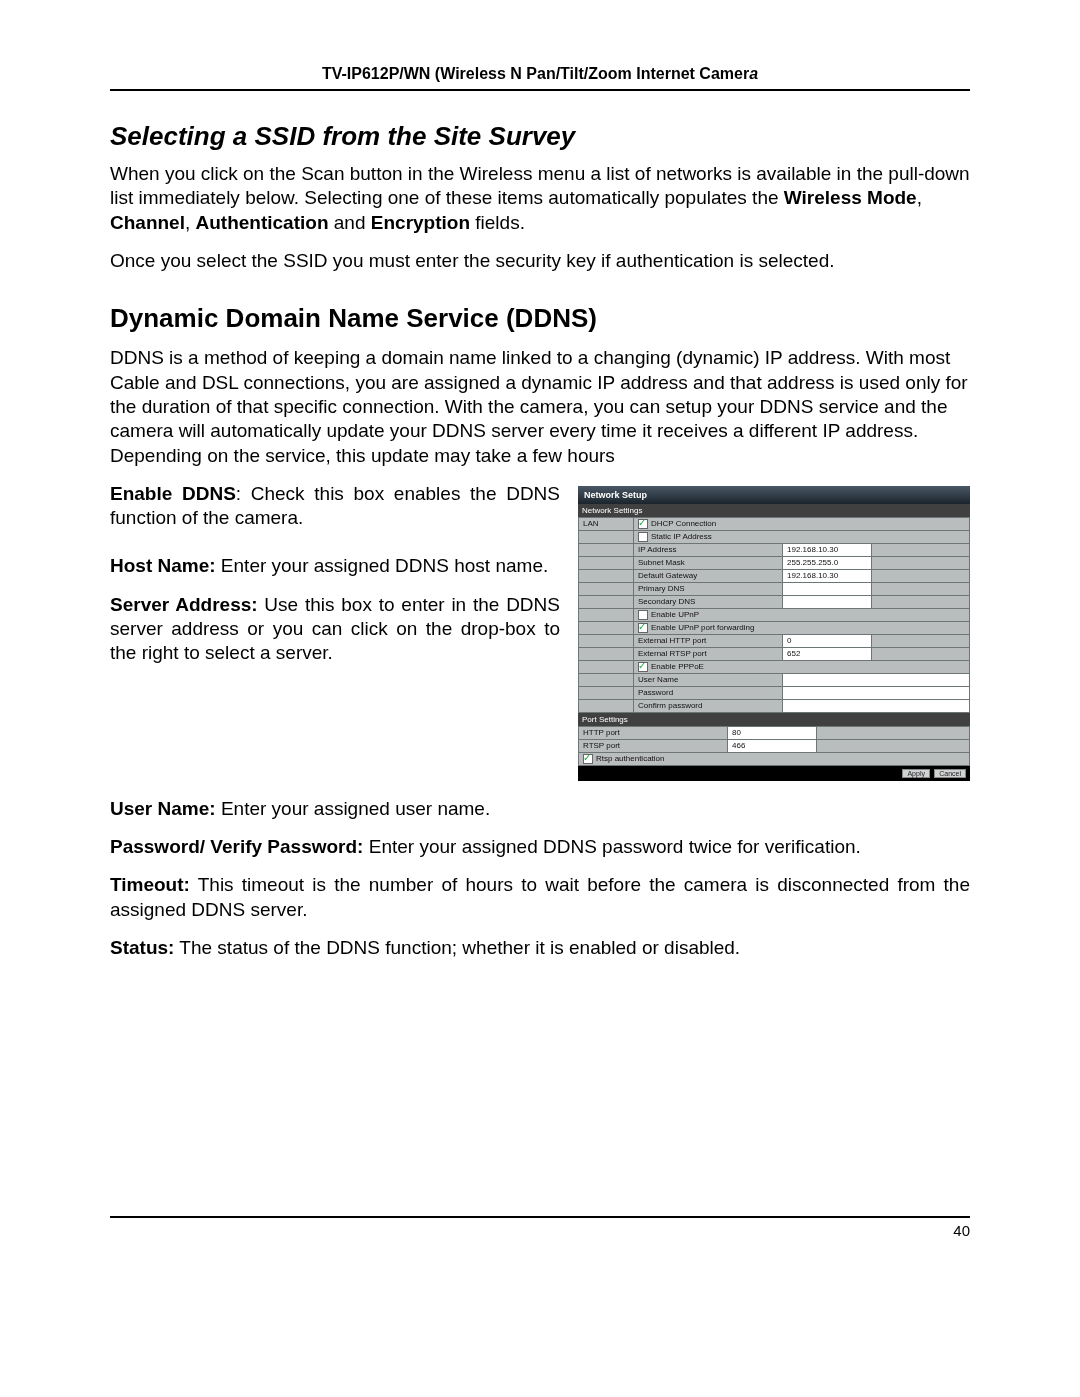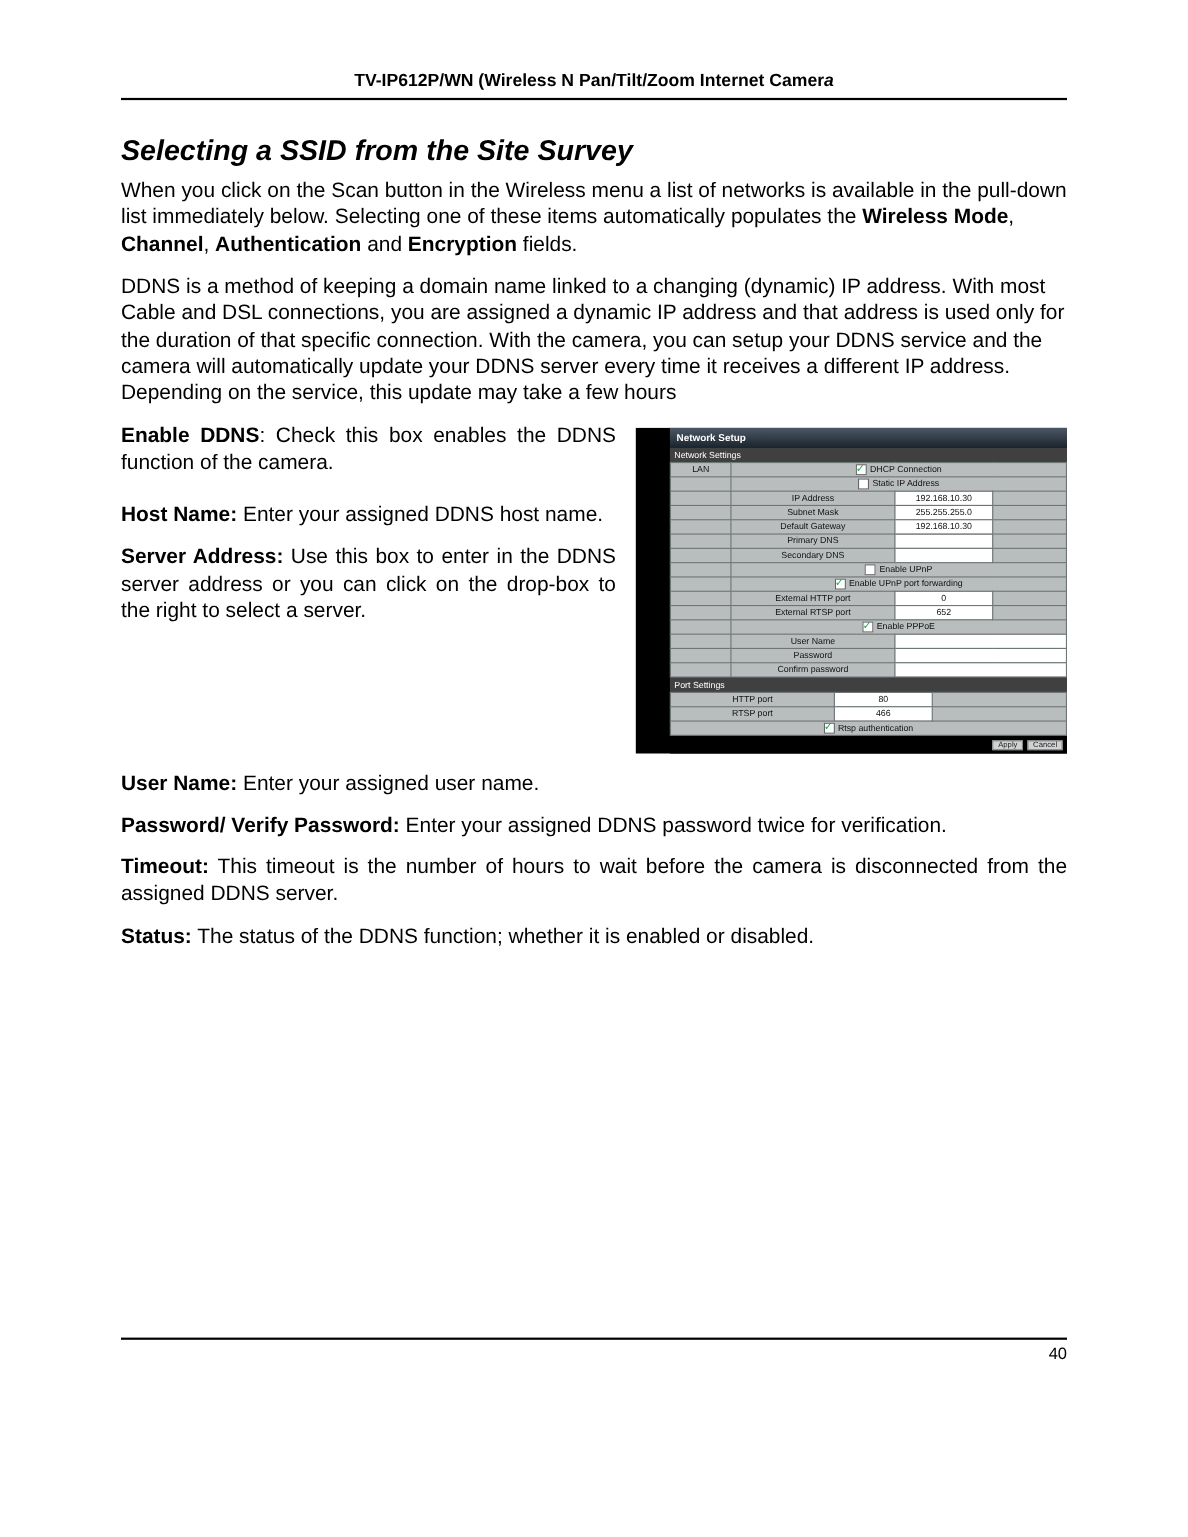--- a/index.html
+++ b/index.html
@@ -46,21 +46,20 @@
 
   
   .shot {
     float: right;
     width: 392px;
     margin: 4px 0 6px 18px;
     background: #000;
     color: #e8e8e8;
     font-size: 8px;
     box-sizing: border-box;
-    padding-left: 31px;
   }
   .shot .title {
     background: linear-gradient(#4a5866, #1b242c);
     color: #fff;
     font-weight: bold;
     padding: 4px 6px;
     font-size: 9px;
   }
   .shot .sec {
     background: #404040;
@@ -74,21 +73,20 @@
     border-collapse: collapse;
     background: #b9bdbe;
   }
   .shot td {
     border: 1px solid #6e7576;
     padding: 1px 4px;
     height: 10px;
     color: #111;
     white-space: nowrap;
     overflow: hidden;
-    text-align: center;
   }
   .shot td.lab { width: 46px; }
   .shot td.field { width: 140px; }
   .shot td.inp {
     background: #fff;
     width: 80px;
   }
   .shot .cb {
     display: inline-block;
     width: 8px; height: 8px;
@@ -135,21 +133,23 @@
     <span>TV-IP612P/WN (Wireless N Pan/Tilt/Zoom Internet Camer</span><span class="ita">a</span>
   </div>
   <hr class="hr">
 
   <h2 class="ssid">Selecting a SSID from the Site Survey</h2>
 
   <p>
     <span>When you click on the Scan button in the Wireless menu a list of networks is available in the pull-down list immediately below. Selecting one of these items automatically populates the </span><b>Wireless Mode</b><span>, </span><b>Channel</b><span>, </span><b>Authentication</b><span> and </span><b>Encryption</b><span> fields.</span>
   </p>
 
-
+  <p>Once you select the SSID you must enter the security key if authentication is selected.</p>
+
+  <h2 class="ddns">Dynamic Domain Name Service (DDNS)</h2>
 
   <p>DDNS is a method of keeping a domain name linked to a changing (dynamic) IP address. With most Cable and DSL connections, you are assigned a dynamic IP address and that address is used only for the duration of that specific connection. With the camera, you can setup your DDNS service and the camera will automatically update your DDNS server every time it receives a different IP address. Depending on the service, this update may take a few hours</p>
 
   <div class="clearfix">
 
     <div class="shot">
       <div class="title">Network Setup</div>
       <div class="sec">Network Settings</div>
       <table>
         <tbody>

